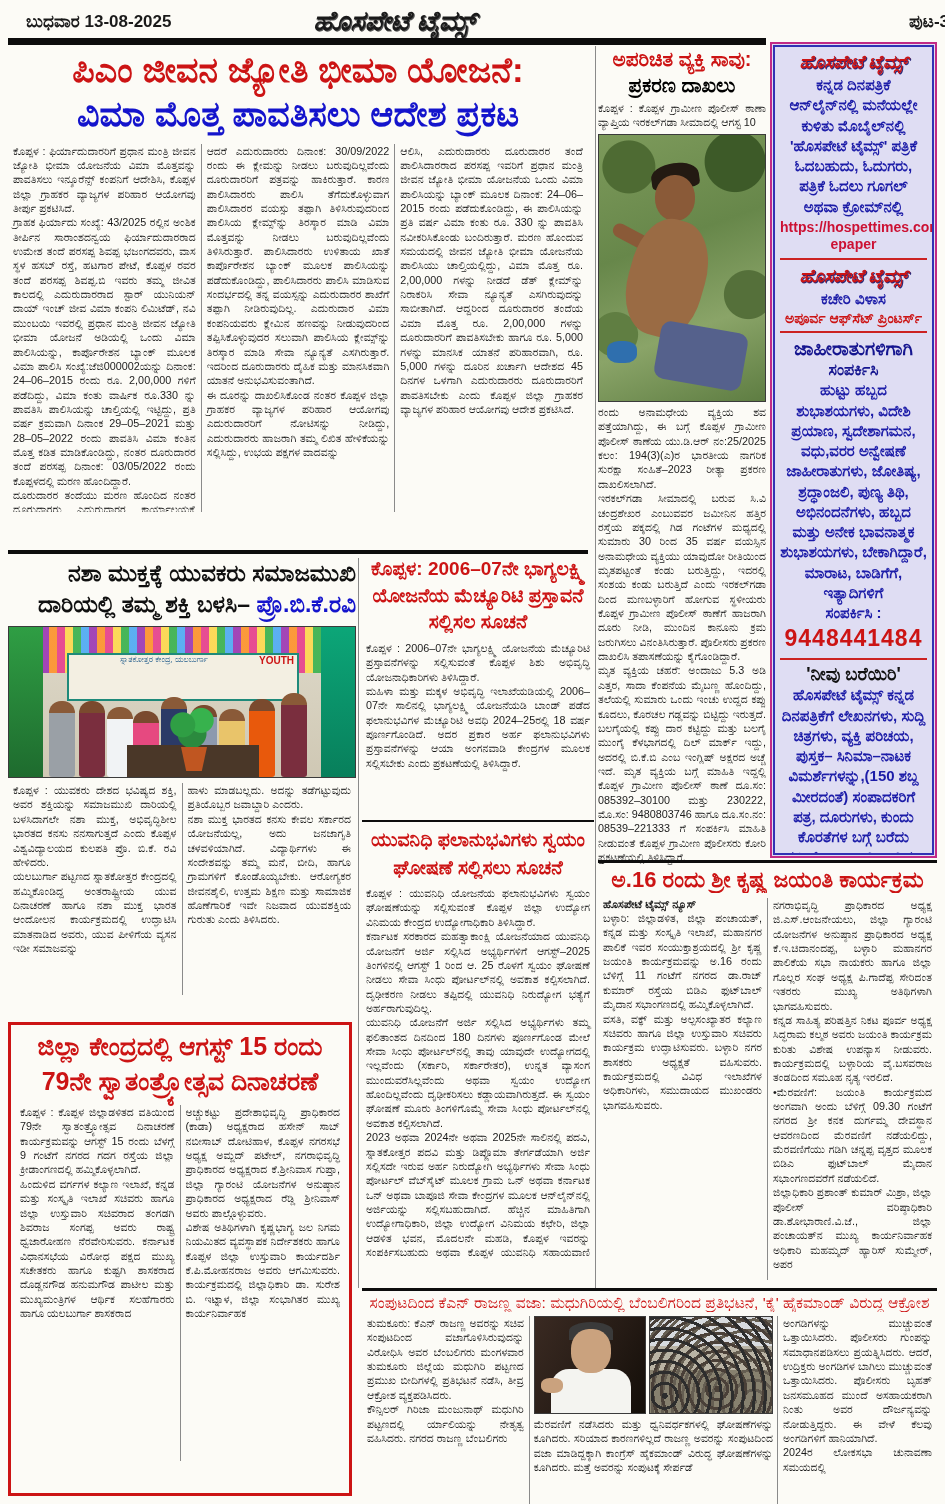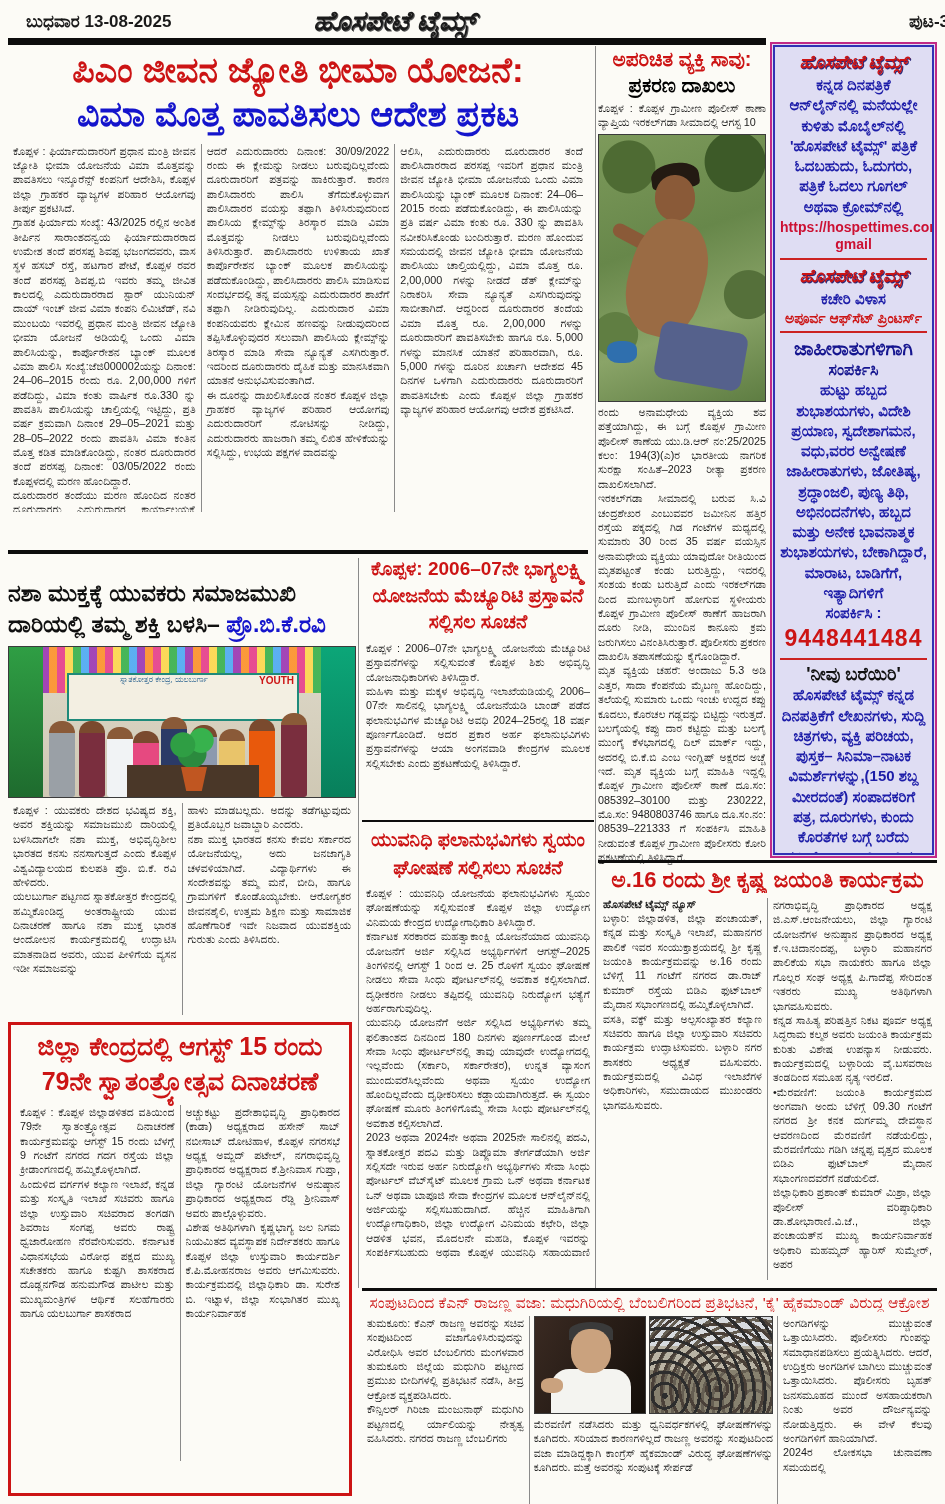--- a/index.html
+++ b/index.html
@@ -66,21 +66,21 @@
   
   .wx{border:2px solid #c92a86;background:#dfddf3;margin-top:4px;text-align:left;}
   .wx-title{background:#cbe8af;border-bottom:2px solid #c92a86;text-align:center;
             font-weight:800;font-size:16px;color:#111;padding:1px 0;}
   .wx-rows{border:2px solid #2e2eb0;margin:3px;padding:2px 3px;font-weight:bold;font-size:10.5px;
            color:#111;line-height:1.5;background:#e6e4f6;}
   .wx-sub{background:#22c55e;border:2px solid #cc3333;margin:0 3px;text-align:center;
           font-weight:bold;font-size:11px;padding:0;}
   
   .ys{left:8px;top:558px;width:348px;}
-  .ys-h{font-size:23px;font-weight:800;text-align:left;line-height:1.35;color:#101010;margin-top:20px;}
+  .ys-h{font-size:23px;font-weight:800;text-align:right;line-height:1.35;color:#101010;}
   .ys-h .name{color:#1414cc;}
   .ys-photo{width:346px;height:150px;margin-top:6px;background:linear-gradient(#ded9c9,#cfc8b4);}
   .ys-streamers{position:absolute;left:0;top:0;right:0;height:46px;opacity:.9;background:
      repeating-linear-gradient(90deg,#e83e8c 0 8px,#ffd94d 8px 16px,#37b24d 16px 24px,
      #4dabf7 24px 32px,#9c36b5 32px 40px,#ff922b 40px 48px);}
   .ys-drapeL{position:absolute;left:0;top:0;width:34px;height:150px;background:linear-gradient(#2f9e44,#1e6b2e);}
   .ys-drapeR{position:absolute;right:0;top:0;width:34px;height:150px;background:linear-gradient(#0ca678,#087f5b);}
   .ys-banner{position:absolute;left:58px;top:26px;width:228px;height:44px;background:#f3efe2;
              border:2px solid #1e8a7a;font-size:8px;text-align:center;color:#1e5a8a;overflow:hidden;}
   .ys-banner .yl{color:#cc1414;font-weight:800;font-size:10px;float:right;margin-right:3px;}
@@ -174,21 +174,21 @@
 ಇರಕಲ್‌ಗಡಾ ಸೀಮಾದಲ್ಲಿ ಬರುವ ಸಿ.ವಿ ಚಂದ್ರಶೇಖರ ಎಂಬುವವರ ಜಮೀನಿನ ಹತ್ತಿರ ರಸ್ತೆಯ ಪಕ್ಕದಲ್ಲಿ ಗಿಡ ಗಂಟೆಗಳ ಮಧ್ಯದಲ್ಲಿ ಸುಮಾರು 30 ರಿಂದ 35 ವರ್ಷ ವಯಸ್ಸಿನ ಅನಾಮಧೇಯ ವ್ಯಕ್ತಿಯು ಯಾವುದೋ ರೀತಿಯಿಂದ ಮೃತಪಟ್ಟಂತೆ ಕಂಡು ಬರುತ್ತಿದ್ದು, ಇದರಲ್ಲಿ ಸಂಶಯ ಕಂಡು ಬರುತ್ತಿದೆ ಎಂದು ಇರಕಲ್‌ಗಡಾ ದಿಂದ ಮಣಬಳ್ಳಾರಿಗೆ ಹೋಗುವ ಸ್ಥಳೀಯರು ಕೊಪ್ಪಳ ಗ್ರಾಮೀಣ ಪೊಲೀಸ್ ಠಾಣೆಗೆ ಹಾಜರಾಗಿ ದೂರು ನೀಡಿ, ಮುಂದಿನ ಕಾನೂನು ಕ್ರಮ ಜರುಗಿಸಲು ವಿನಂತಿಸಿರುತ್ತಾರೆ. ಪೊಲೀಸರು ಪ್ರಕರಣ ದಾಖಲಿಸಿ ತಪಾಸಣೆಯನ್ನು ಕೈಗೊಂಡಿದ್ದಾರೆ.
 ಮೃತ ವ್ಯಕ್ತಿಯ ಚಹರೆ: ಅಂದಾಜು 5.3 ಅಡಿ ಎತ್ತರ, ಸಾದಾ ಕೆಂಪನೆಯ ಮೈಬಣ್ಣ ಹೊಂದಿದ್ದು, ತಲೆಯಲ್ಲಿ ಸುಮಾರು ಒಂದು ಇಂಚು ಉದ್ದದ ಕಪ್ಪು ಕೂದಲು, ಕೊರಚಲ ಗಡ್ಡವನ್ನು ಬಿಟ್ಟಿದ್ದು ಇರುತ್ತದೆ. ಬಲಗೈಯಲ್ಲಿ ಕಪ್ಪು ದಾರ ಕಟ್ಟಿದ್ದು ಮತ್ತು ಬಲಗೈ ಮುಂಗೈ ಕೆಳಭಾಗದಲ್ಲಿ ದಿಲ್ ಮಾರ್ಕ್ ಇದ್ದು, ಅದರಲ್ಲಿ ಬಿ.ಕೆ.ಬಿ ಎಂಬ ಇಂಗ್ಲಿಷ್ ಅಕ್ಷರದ ಅಚ್ಚೆ ಇದೆ. ಮೃತ ವ್ಯಕ್ತಿಯ ಬಗ್ಗೆ ಮಾಹಿತಿ ಇದ್ದಲ್ಲಿ ಕೊಪ್ಪಳ ಗ್ರಾಮೀಣ ಪೊಲೀಸ್ ಠಾಣೆ ದೂ.ಸಂ: 085392–30100 ಮತ್ತು 230222, ಮೊ.ಸಂ: 9480803746 ಹಾಗೂ ದೂ.ಸಂ.ನಂ: 08539–221333 ಗೆ ಸಂಪರ್ಕಿಸಿ ಮಾಹಿತಿ ನೀಡುವಂತೆ ಕೊಪ್ಪಳ ಗ್ರಾಮೀಣ ಪೊಲೀಸರು ಕೋರಿ ಪ್ರಕಟಣೆಯಲ್ಲಿ ತಿಳಿಸಿದ್ದಾರೆ.</div>
   </section>
 
   <aside class="abs sb">
     <div class="sb-in">
       <div class="sb-logo">ಹೊಸಪೇಟೆ ಟೈಮ್ಸ್</div>
       <div class="sb-txt">ಕನ್ನಡ ದಿನಪತ್ರಿಕೆ ಆನ್‌ಲೈನ್‌ನಲ್ಲಿ ಮನೆಯಲ್ಲೇ ಕುಳಿತು ಮೊಬೈಲ್‌ನಲ್ಲಿ 'ಹೊಸಪೇಟೆ ಟೈಮ್ಸ್' ಪತ್ರಿಕೆ ಓದಬಹುದು, ಓದುಗರು, ಪತ್ರಿಕೆ ಓದಲು ಗೂಗಲ್ ಅಥವಾ ಕ್ರೋಮ್‌ನಲ್ಲಿ</div>
       <div class="sb-url">
         <span>https://hospettimes.com/</span><br>
-        <span>gmail</span>
+        <span>epaper</span>
       </div>
       <hr class="sb-sep">
       <div class="sb-logo">ಹೊಸಪೇಟೆ ಟೈಮ್ಸ್</div>
       <div class="sb-txt">ಕಚೇರಿ ವಿಳಾಸ</div>
       <div class="sb-red">ಅಪೂರ್ವ ಆಫ್‌ಸೆಟ್ ಪ್ರಿಂಟರ್ಸ್</div>
       <div class="sb-txt btxt" style="text-align:center;">ಗುರು ಸಚ್ಚಿದಾನಂದ ಲೈನ್
 ಮೇನ್‌ಬಜಾರ್, ಹೊಸಪೇಟೆ
 ವಿಜಯನಗರ ಜಿಲ್ಲೆ.</div>
       <hr class="sb-sep">
       <div class="sb-big">ಜಾಹೀರಾತುಗಳಿಗಾಗಿ</div>

